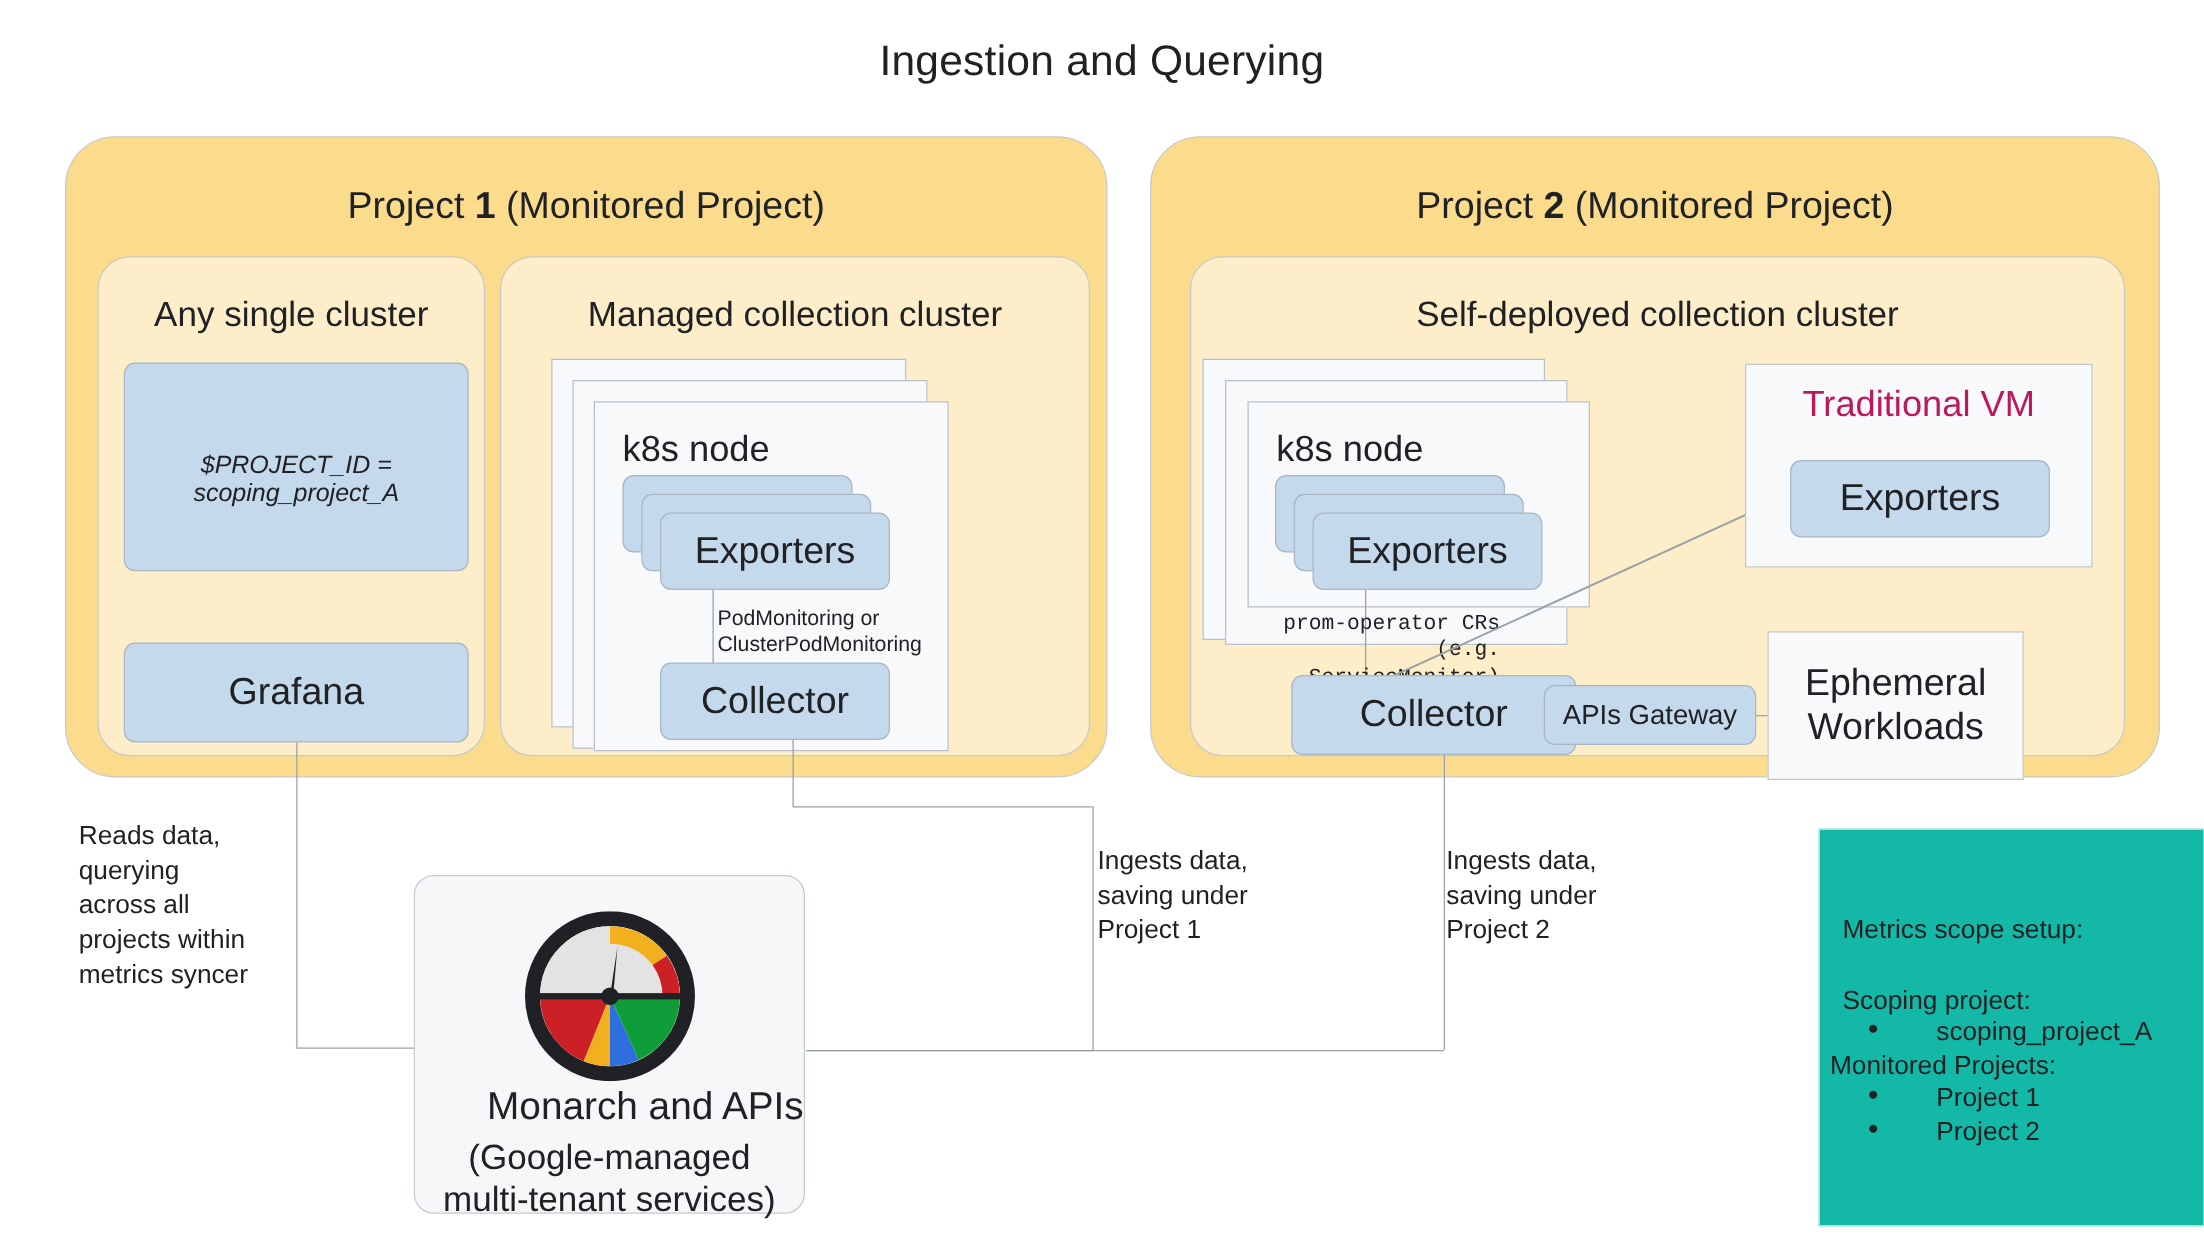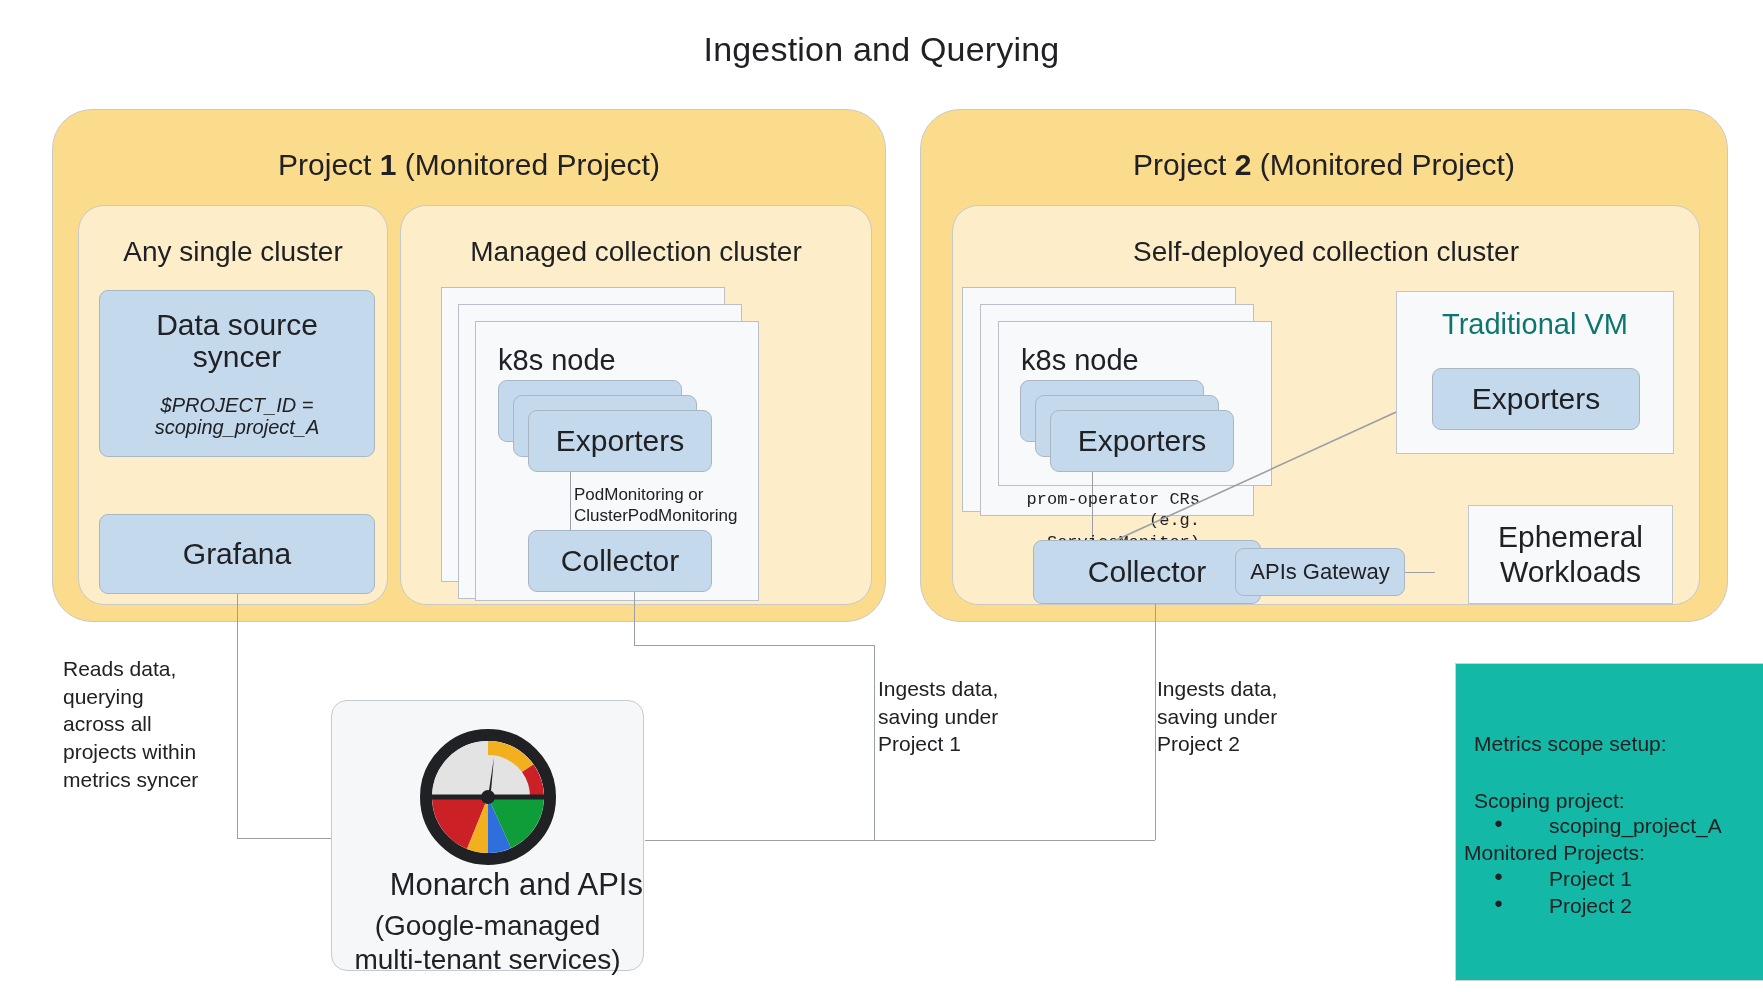--- a/index.html
+++ b/index.html
@@ -115,22 +115,20 @@
       <span>Project </span><b>1</b><span> (Monitored Project)</span>
     </div>
   </div>
 
   <div class="abs cluster-box" style="left:78px; top:205px; width:310px; height:400px;">
     <div class="cluster-title">Any single cluster</div>
   </div>
 
   <div class="abs comp ctr" style="left:99px; top:290px; width:276px; height:167px; flex-direction:column;">
     <div class="comp-label">
-      <span style="white-space:pre-line;">Data source
-syncer</span>
       <span class="sub" style="white-space:pre-line;">$PROJECT_ID =
 scoping_project_A</span>
     </div>
   </div>
 
   <div class="abs comp ctr" style="left:99px; top:514px; width:276px; height:80px;">
     <div class="comp-label">Grafana</div>
   </div>
 
   <div class="abs cluster-box" style="left:400px; top:205px; width:472px; height:400px;">
@@ -191,27 +189,27 @@
     <div class="comp-label">Collector</div>
   </div>
 
   <div class="abs comp ctr" style="left:1235px; top:548px; width:170px; height:48px;">
     <div style="font-size:22px; color:#202124;">APIs Gateway</div>
   </div>
 
   <div class="line line-h" style="left:1405px; top:572px; width:30px; height:1px;"></div>
 
   <div class="abs info-box" style="left:1396px; top:291px; width:278px; height:163px;">
-    <div style="position:absolute; left:0; right:0; top:16px; text-align:center; font-size:29px; color:#0f766e;">Traditional VM</div>
+    <div style="position:absolute; left:0; right:0; top:16px; text-align:center; font-size:29px; color:#be185d;">Traditional VM</div>
   </div>
   <div class="abs comp ctr" style="left:1432px; top:368px; width:208px; height:62px;">
     <div class="comp-label">Exporters</div>
   </div>
 
-  <div class="abs info-box ctr" style="left:1468px; top:505px; width:205px; height:99px;align-items:center;">
+  <div class="abs info-box ctr" style="left:1414px; top:505px; width:205px; height:119px;align-items:center;">
     <div style="font-size:30px; color:#202124; line-height:1.15; white-space:pre-line; text-align:center;">Ephemeral
 Workloads</div>
   </div>
 
   <div class="line line-v" style="left:237px; top:594px; width:1px; height:244px;"></div>
   <div class="line line-h" style="left:237px; top:838px; width:95px; height:1px;"></div>
   <div class="annot" style="left:63px; top:655px; width:175px;">Reads data,
 querying
 across all
 projects within

